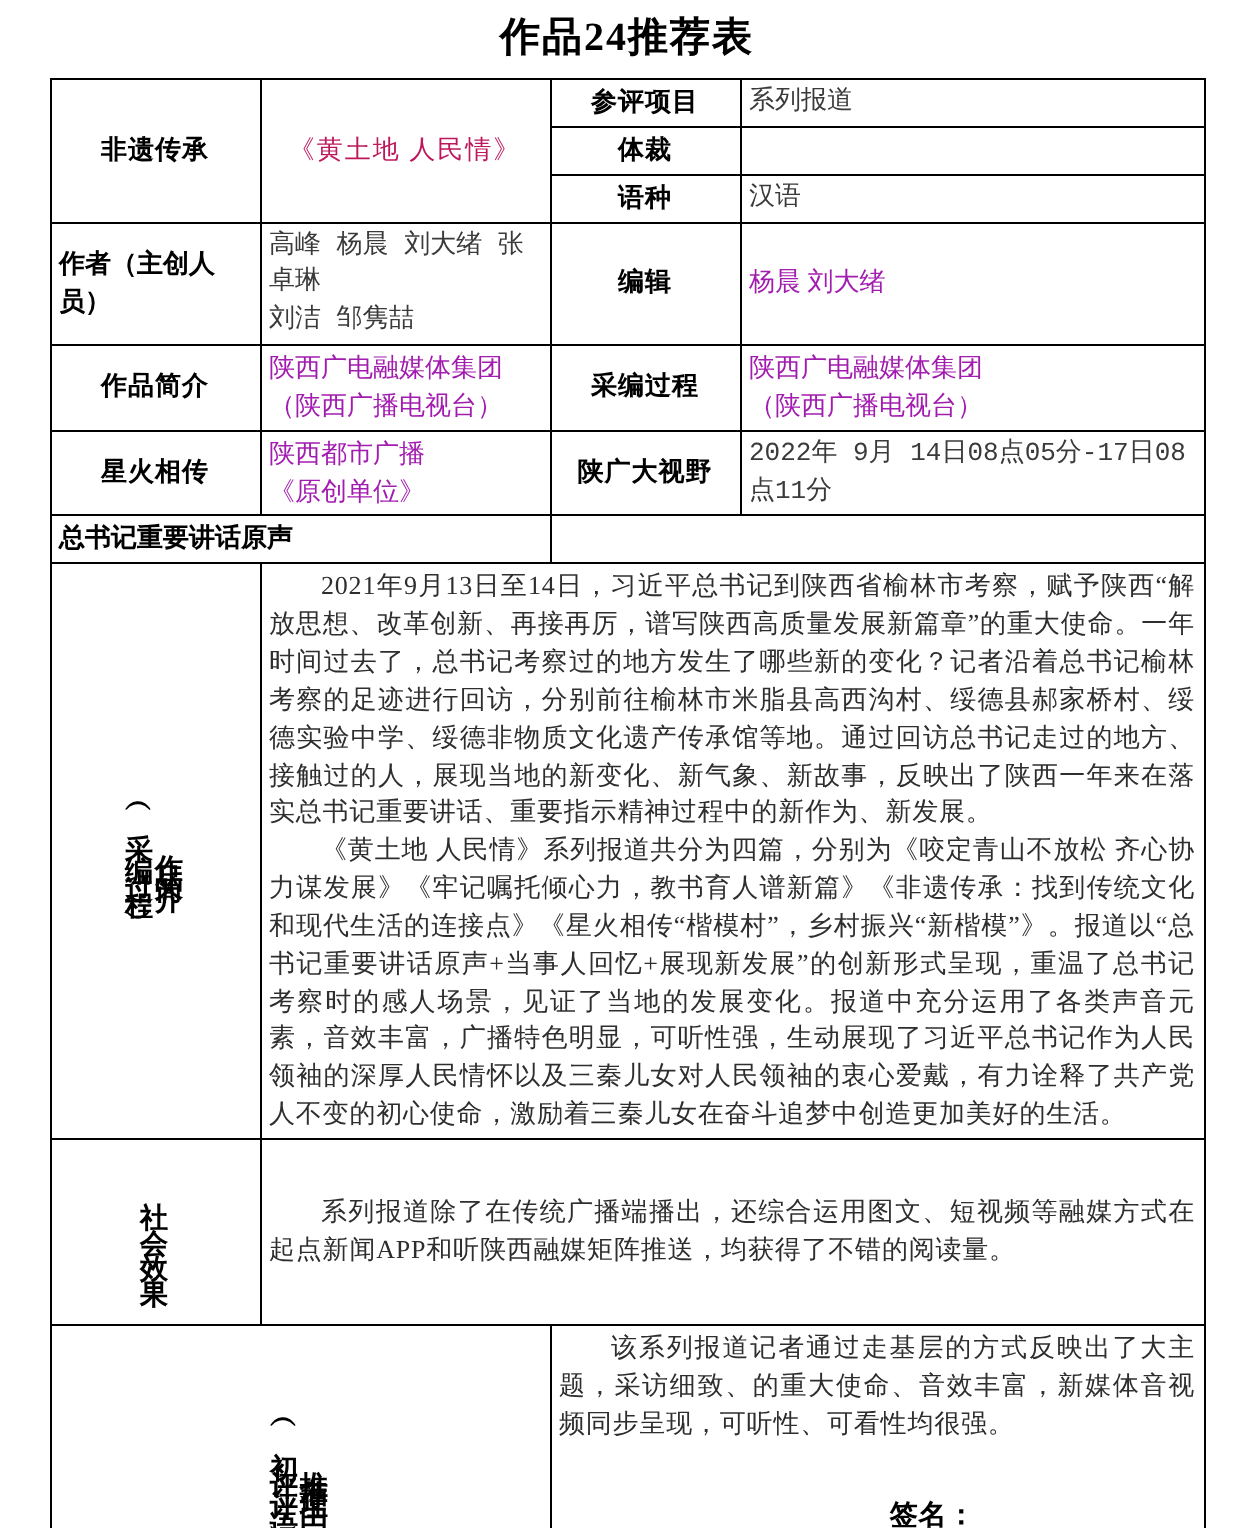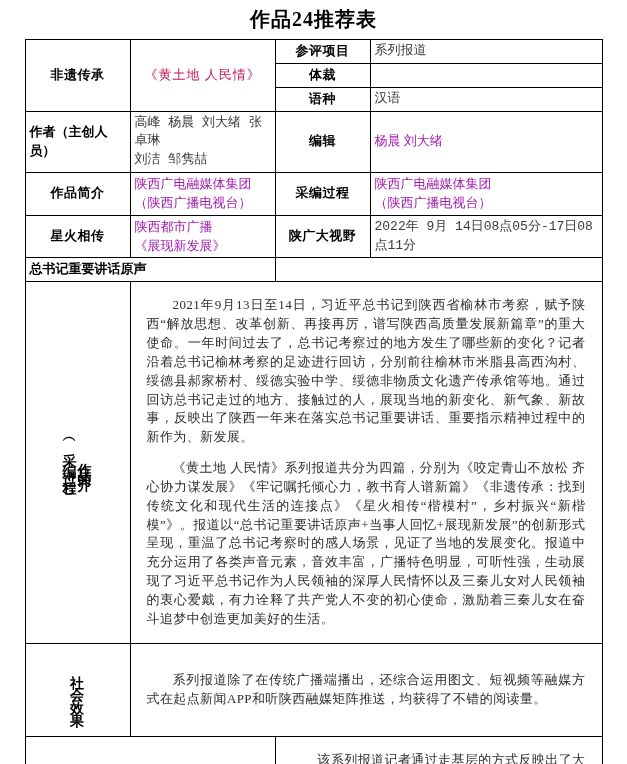--- a/index.html
+++ b/index.html
@@ -106,21 +106,21 @@
     font-family: "Liberation Serif", "DejaVu Serif", serif;
     font-size: 12.2px;
     color: #2e2e2e;
     line-height: 1.52;
     text-align: justify;
     text-justify: inter-ideograph;
     letter-spacing: 0.4px;
     padding: 3px 5px 3px 6px;
   }
   .body-text p {
-    margin: 12px;
+    margin: 0;
     text-indent: 2em;
   }
   .sig-block {
     margin-top: 26px;
     font-family: "Liberation Sans", "DejaVu Sans", sans-serif;
     font-weight: bold;
     font-size: 14px;
     color: #000;
     padding-left: 52%;
     line-height: 1.5;
@@ -170,21 +170,21 @@
         <td class="val" style="white-space:pre-line">陕西广电融媒体集团
 （陕西广播电视台）</td>
         <td class="lbl">采编过程</td>
         <td class="val" style="white-space:pre-line">陕西广电融媒体集团
 （陕西广播电视台）</td>
       </tr>
 
       <tr>
         <td class="lbl">星火相传</td>
         <td class="val" style="white-space:pre-line">陕西都市广播
-《展现新发展》</td>
+《原创单位》</td>
         <td class="lbl">陕广大视野</td>
         <td class="val-left">2022年 9月 14日08点05分-17日08点11分</td>
       </tr>
 
       <tr>
         <td class="lbl-left" colspan="2">总书记重要讲话原声</td>
         <td class="val-left" colspan="2">&nbsp;</td>
       </tr>
 
       <tr>

